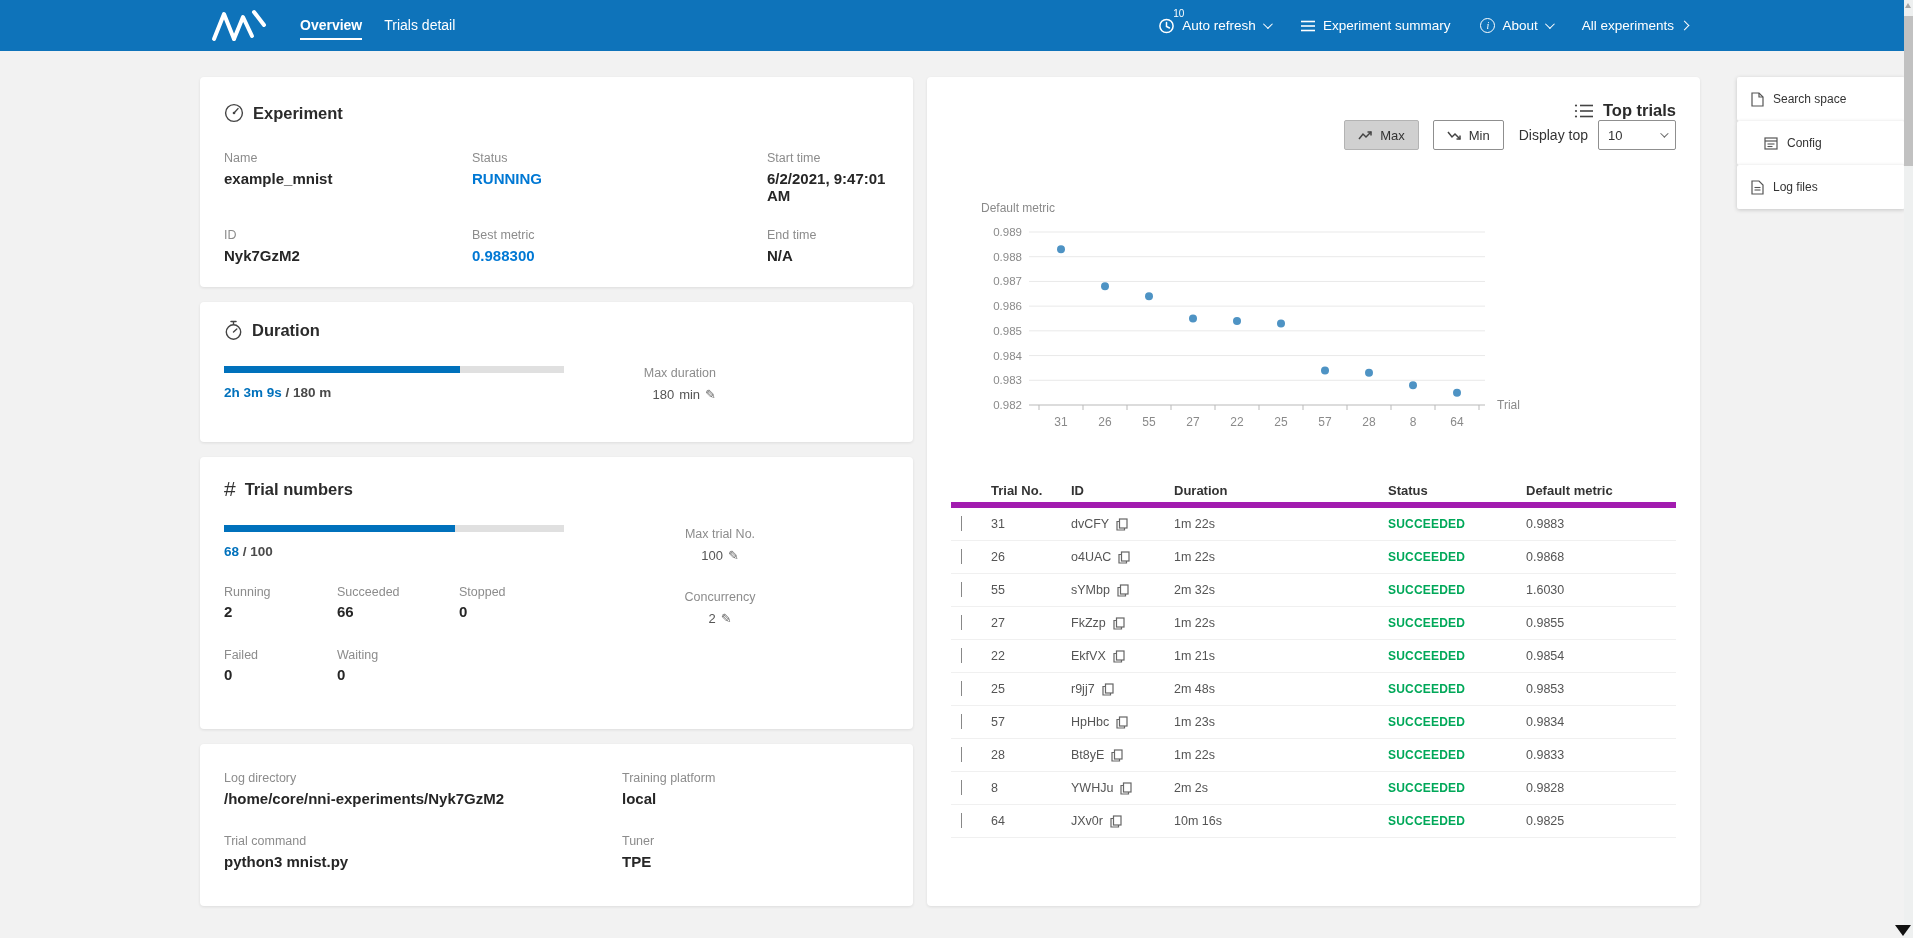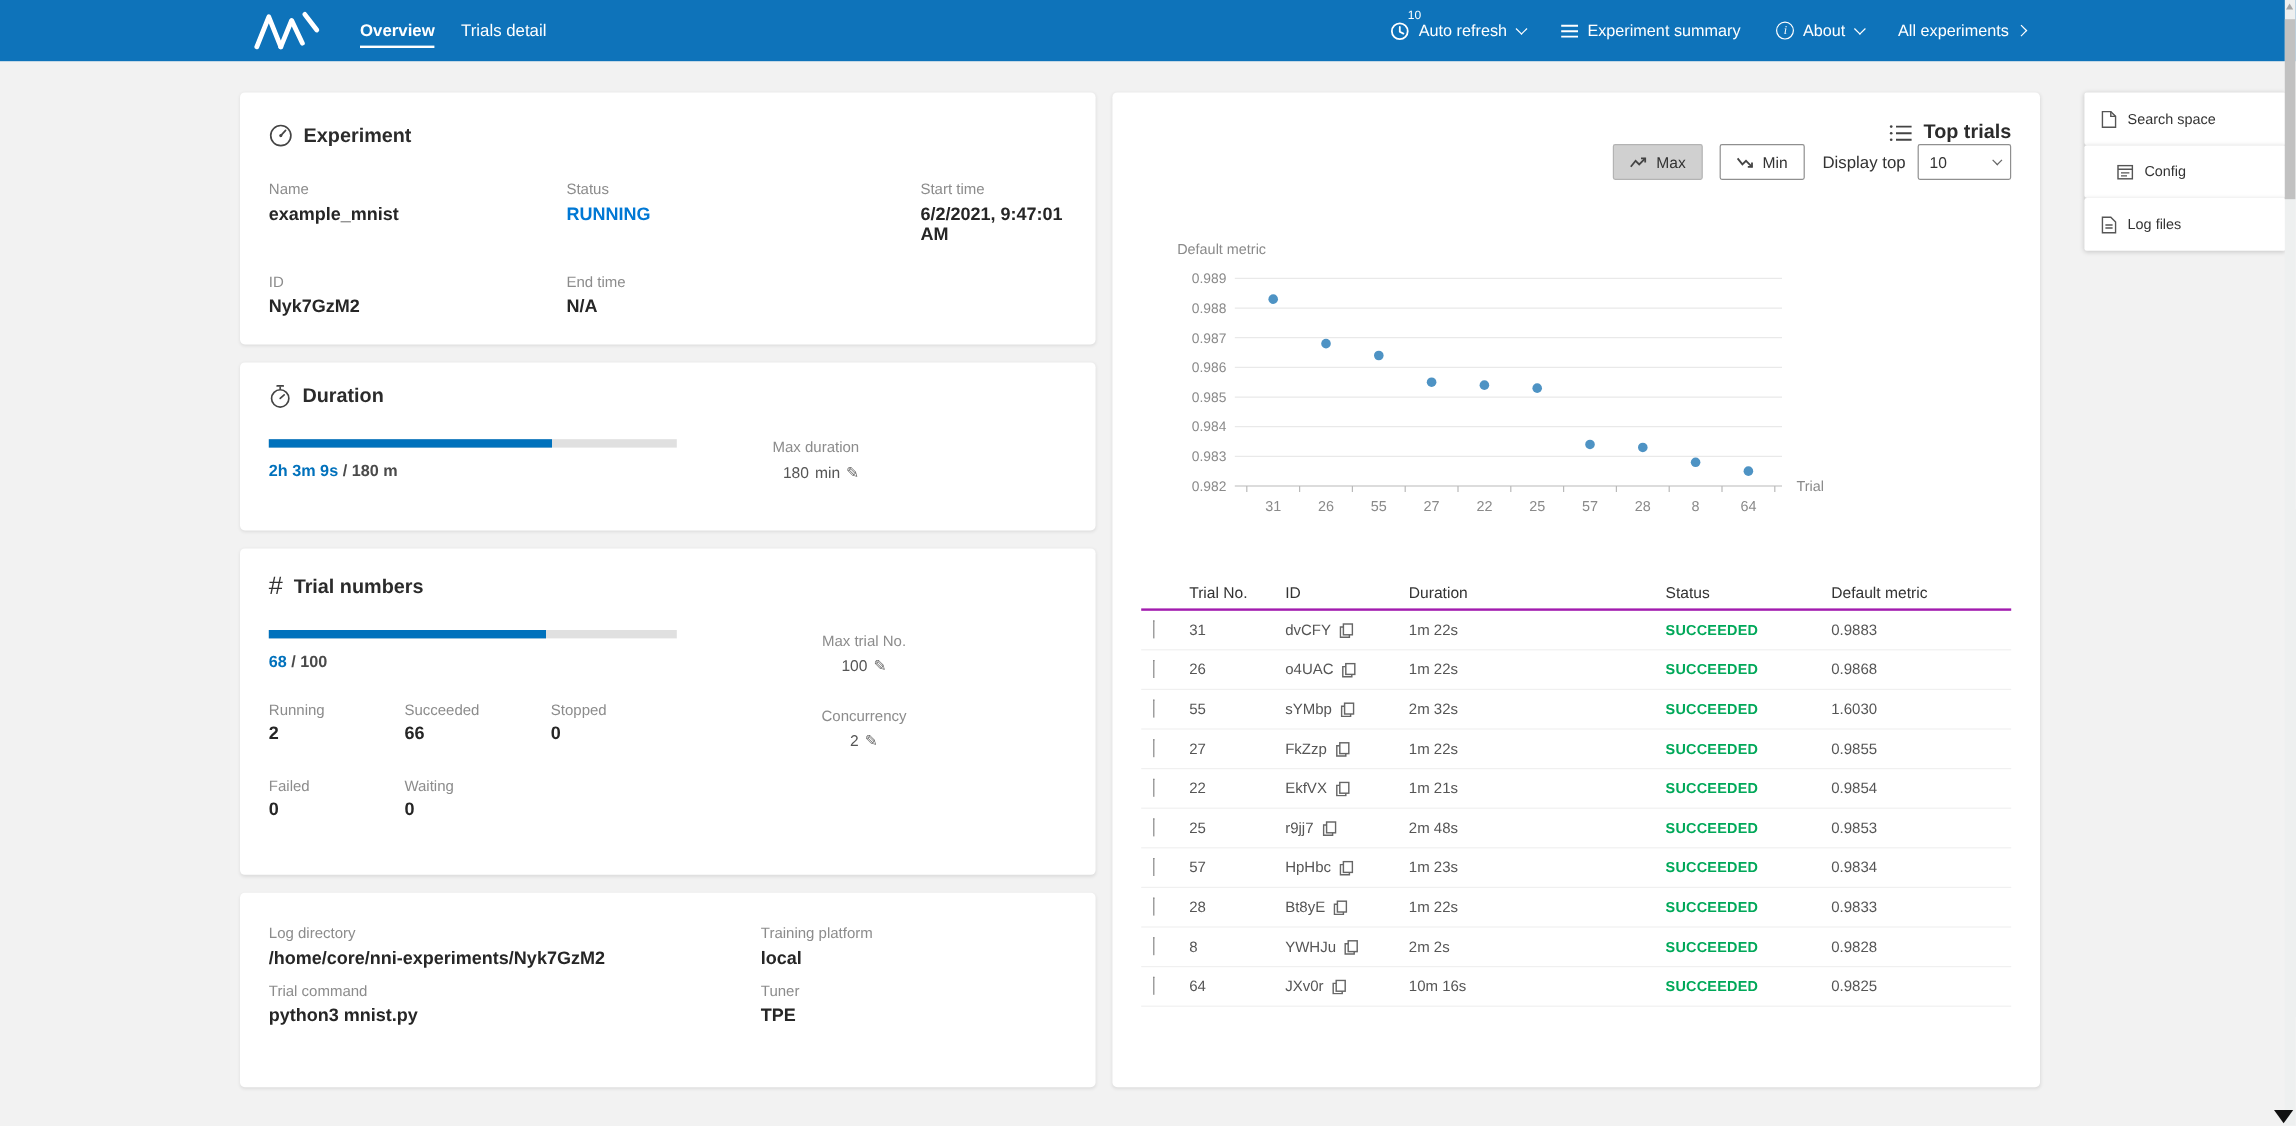--- a/index.html
+++ b/index.html
@@ -64,41 +64,41 @@
   .dur-row { display:flex; margin-top:25px; }
   .dur-row .side-field { margin-left:56px;text-align:right; }
   .stats-grid { margin-top:26px; display:grid; grid-template-columns:113px 122px 1fr; row-gap:28px; width:390px; }
   .stat .lbl { margin-bottom:4px; }
   .stat .val { font-size:15px; }
   .trials-flex { display:flex; }
   .trials-right { margin-left:58px; padding-top:26px; }
   .trials-right .side-field + .side-field { margin-top:26px; }
   
   .card.configinfo { height:162px; padding:27px 24px; }
-  .cfg-grid { display:grid; grid-template-columns:398px 1fr; row-gap:27px;gap:12px; }
+  .cfg-grid { display:grid; grid-template-columns:398px 1fr; row-gap:27px; }
   
   .card.toptrials { height:829px; padding:24px; }
   .tt-head { display:flex; align-items:flex-end;flex-direction:column; }
   .tt-controls { margin-left:auto; display:flex; align-items:center; }
   .btn { height:30px; display:inline-flex; align-items:center; gap:7px; padding:0 13px;
     font-size:13px; color:#333; background:#fff; border:1px solid #8f8f8f; border-radius:2px;
     cursor:pointer; }
   .btn.selected { background:#d0d0d0; border-color:#b3b3b3; }
   .btn + .btn { margin-left:14px; }
   .display-top { margin-left:15px; font-size:14px; color:#333; }
   .select-box { margin-left:10px; width:78px; height:30px; border:1px solid #8f8f8f;
     border-radius:2px; display:inline-flex; align-items:center; justify-content:space-between;
     padding:0 9px; font-size:13px; color:#333; cursor:pointer; }
   .select-box .chev { color:#666; width:6px; height:6px; }
   .chart-wrap { margin-top:50px; margin-left:28px; }
   
   .tt-table { margin-top:34px; font-size:12.5px; color:#555; }
   .t-row { display:grid; grid-template-columns:40px 80px 103px 214px 138px 1fr;
     align-items:center; height:33px; border-bottom:1px solid #f0f0f0; }
-  .t-row.head { font-size:13px; font-weight:normal; color:#333; border-bottom:2px solid #a21caf; height:30px; }
+  .t-row.head { font-size:13px; font-weight:bold; color:#333; border-bottom:6px solid #a21caf; height:30px; }
   .row-chev { width:8px; height:8px; border-top:1.6px solid #888; border-right:1.6px solid #888;
     transform:rotate(45deg); margin-left:10px; cursor:pointer; }
   .id-cell { display:flex; align-items:center; gap:7px; }
   .copy-ic { cursor:pointer; flex:none; }
   .status-succeeded { color:#00a859; font-weight:bold; font-size:12px; letter-spacing:0.2px; }
   
   .side-btn { position:absolute; right:8px; width:168px; height:44px; background:#fff;
     border-radius:2px; box-shadow:0 1px 4px rgba(0,0,0,0.18); display:flex; align-items:center;
     gap:9px; padding-left:14px; font-size:12px; color:#333; cursor:pointer; }
   
@@ -181,20 +181,24 @@
           <div class="lbl">Status</div>
           <div class="val blue">RUNNING</div>
         </div>
         <div>
           <div class="lbl">Start time</div>
           <div class="val">6/2/2021, 9:47:01 AM</div>
         </div>
         <div>
           <div class="lbl">ID</div>
           <div class="val">Nyk7GzM2</div>
+        </div>
+        <div>
+          <div class="lbl">Best metric</div>
+          <div class="val blue">0.988300</div>
         </div>
         <div>
           <div class="lbl">End time</div>
           <div class="val">N/A</div>
         </div>
       </div>
     </section>
 
     <section class="card duration">
       <div class="card-title">

